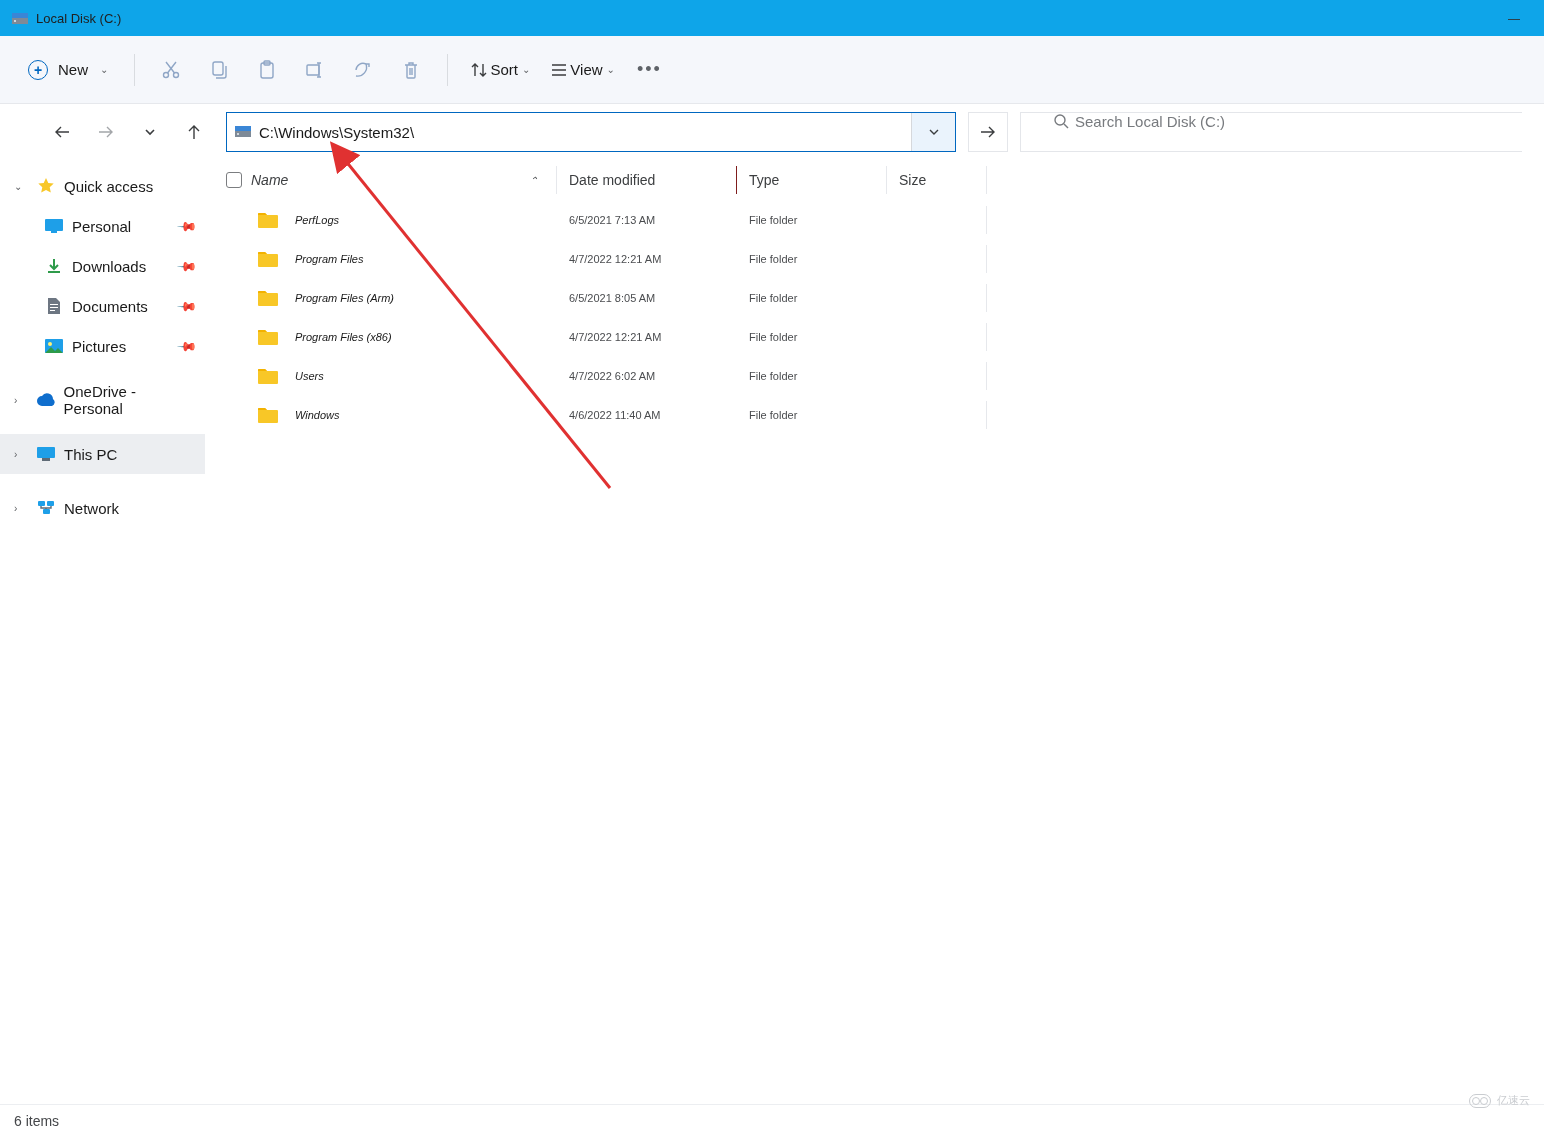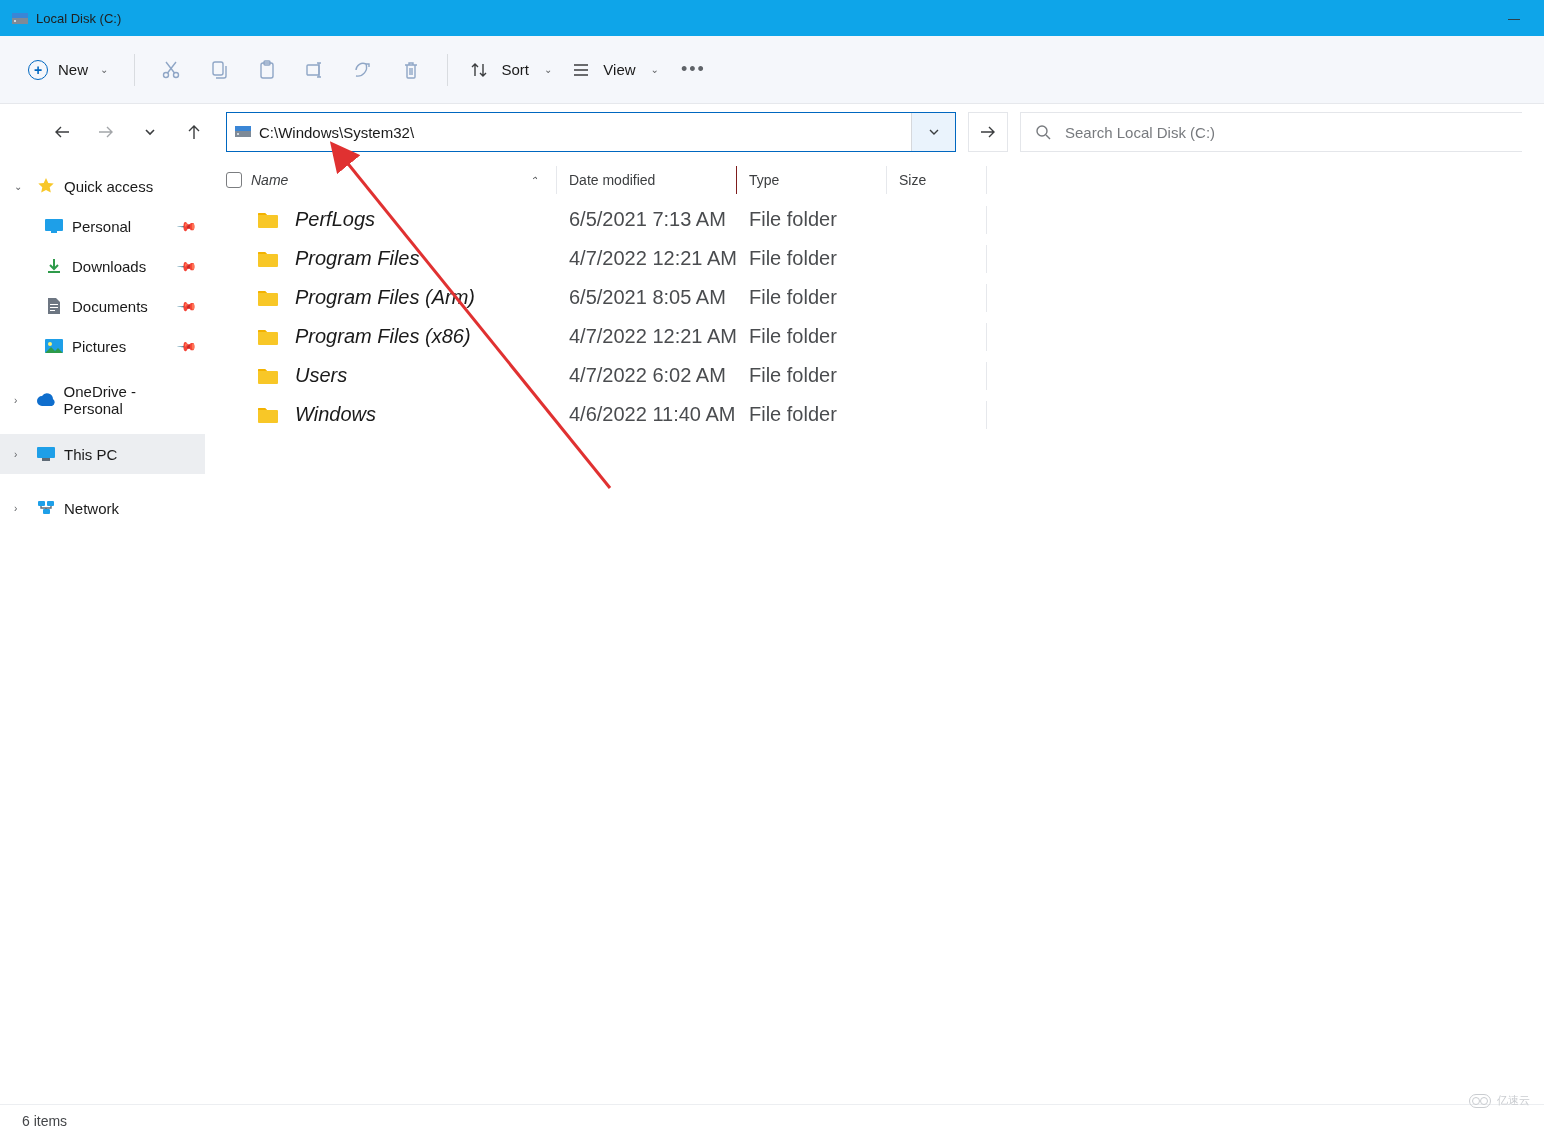--- a/index.html
+++ b/index.html
@@ -14,34 +14,34 @@
 
     
     .toolbar { height: 68px; display: flex; align-items: center; background: #f5f7fb; border-bottom: 1px solid #e6e8ec; padding: 0 18px; gap: 8px; }
     .new-btn { display: flex; align-items: center; gap: 10px; padding: 8px 10px; border-radius: 4px; cursor: pointer; }
     .plus-circle { width: 20px; height: 20px; border: 1.5px solid #0067c0; border-radius: 50%; display: flex; align-items: center; justify-content: center; color: #0067c0; font-size: 14px; font-weight: 600; line-height: 1; }
     .new-label { font-size: 15px; color: #1a1a1a; }
     .chev-small { color: #616366; font-size: 10px; margin-left: 2px; }
     .vdiv { width: 1px; height: 32px; background: #d9dce0; margin: 0 8px; }
     .tool-icon { width: 40px; height: 40px; display: flex; align-items: center; justify-content: center; color: #1766c1; border-radius: 4px; cursor: pointer; }
     .tool-icon.disabled { color: #8fa6c6; }
-    .tool-text-btn { display: flex; align-items: center; gap: 13px; padding: 8px 6px; cursor: pointer; border-radius: 4px; }
+    .tool-text-btn { display: flex; align-items: center; gap: 2px; padding: 8px 6px; cursor: pointer; border-radius: 4px; }
     .tool-text-btn-label { font-size: 15px; color: #1a1a1a; }
     .overflow-dots { font-size: 18px; color: #5f6368; padding: 8px; cursor: pointer; letter-spacing: 2px; }
 
     
     .navrow { height: 56px; display: flex; align-items: center; padding: 0 10px; gap: 4px; margin-left: 32px; }
     .navbtn { width: 40px; height: 40px; display: flex; align-items: center; justify-content: center; color: #3b3d3f; border-radius: 4px; cursor: pointer; }
     .navbtn.disabled { color: #a3a6a9; }
     .addr-wrap { flex: 0 0 730px; height: 40px; border: 1px solid #0067c0; display: flex; align-items: center; margin-left: 8px; }
     .addr-input-area { flex: 1; display: flex; align-items: center; padding: 0 8px; gap: 8px; }
     .addr-text { font-size: 15px; color: #1a1a1a; outline: none; border: none; flex: 1; }
     .addr-drop { width: 44px; height: 38px; border-left: 1px solid #d6d8dc; display: flex; align-items: center; justify-content: center; background: #eaf3fc; cursor: pointer; }
     .go-btn { width: 40px; height: 40px; border: 1px solid #e4e6ea; margin-left: 8px; display: flex; align-items: center; justify-content: center; cursor: pointer; }
-    .searchbox { flex: 1; height: 40px; border: 1px solid #e4e6ea; margin-left: 8px; margin-right: 12px; display: flex; align-items: center; padding: 0 14px; gap: 14px; color: #777a7e; cursor: text; border-right: none; }
+    .searchbox { flex: 1; height: 40px; border: 1px solid #e4e6ea; margin-left: 8px; margin-right: 12px; display: flex; padding: 0 32px; gap: 6px; color: #777a7e; cursor: text; border-right: none; }
     .searchbox-ph { font-size: 15px; }
 
     
     .main { display: flex; height: calc(1136px - 36px - 68px - 56px - 32px); }
 
     
     .sidebar { width: 205px; padding-top: 6px; }
     .side-item { display: flex; align-items: center; height: 40px; padding: 0 10px 0 14px; gap: 8px; font-size: 15px; color: #1a1a1a; cursor: pointer; }
     .side-item.indent { padding-left: 44px; }
     .side-item .exp { width: 14px; color: #5e6064; font-size: 10px; }
@@ -54,28 +54,28 @@
     .headerrow { display: flex; align-items: center; height: 40px; font-size: 14px; color: #3c3e40; }
     .col-check { width: 42px; display: flex; justify-content: center; padding-left: 16px; }
     .chkbox { width: 16px; height: 16px; border: 1.5px solid #7b7d80; border-radius: 3px; }
     .col-name { width: 310px; display: flex; align-items: center; gap: 10px; font-style: italic; }
     .col-name-h { border-right: 1px solid #e6e8ec; height: 28px; padding-left: 4px; }
     .sort-arrow { margin-left: auto; margin-right: 18px; color: #4f5255; font-size: 10px; }
     .col-date { width: 180px; border-right: 1px solid #7f1d1d; height: 28px; display: flex; align-items: center; padding-left: 12px; }
     .col-type { width: 150px; border-right: 1px solid #e6e8ec; height: 28px; display: flex; align-items: center; padding-left: 12px; }
     .col-size { width: 100px; border-right: 1px solid #e6e8ec; height: 28px; display: flex; align-items: center; padding-left: 12px; }
 
-    .row { display: flex; align-items: center; height: 39px; font-size: 20px; color: #1a1a1a; }
+    .row { display: flex; align-items: center; height: 39px; font-size: 11px; color: #1a1a1a; }
     .row .col-name { padding-left: 4px; }
     .folder-icon { width: 22px; height: 18px; margin-left: 6px; }
     .row-name-text { margin-left: 6px; }
     .row .col-date, .row .col-type { border: none; height: auto; color: #4a4c4f; }
 
     
-    .status { position: absolute; bottom: 0; left: 0; right: 0; height: 32px; display: flex; align-items: center; padding: 0 22px; font-size: 14px; color: #444649; border-top: 1px solid #eceef1; }
+    .status { position: absolute; bottom: 0; left: 0; right: 0; height: 32px; display: flex; align-items: center; padding: 0 14px; font-size: 14px; color: #444649; border-top: 1px solid #eceef1; }
 
     
     .annotation { position: absolute; pointer-events: none; }
     .watermark { position: absolute; right: 14px; bottom: 28px; color: #c9ccd0; font-size: 11px; display: flex; align-items: center; gap: 6px; }
     .watermark-icon { width: 22px; height: 14px; border: 1.5px solid #c9ccd0; border-radius: 10px; position: relative; }
     .watermark-icon::before, .watermark-icon::after { content: ""; position: absolute; width: 6px; height: 6px; border: 1.5px solid #c9ccd0; border-radius: 50%; top: 2px; }
     .watermark-icon::before { left: 2px; }
     .watermark-icon::after { right: 2px; }
 
     svg { display: block; }

